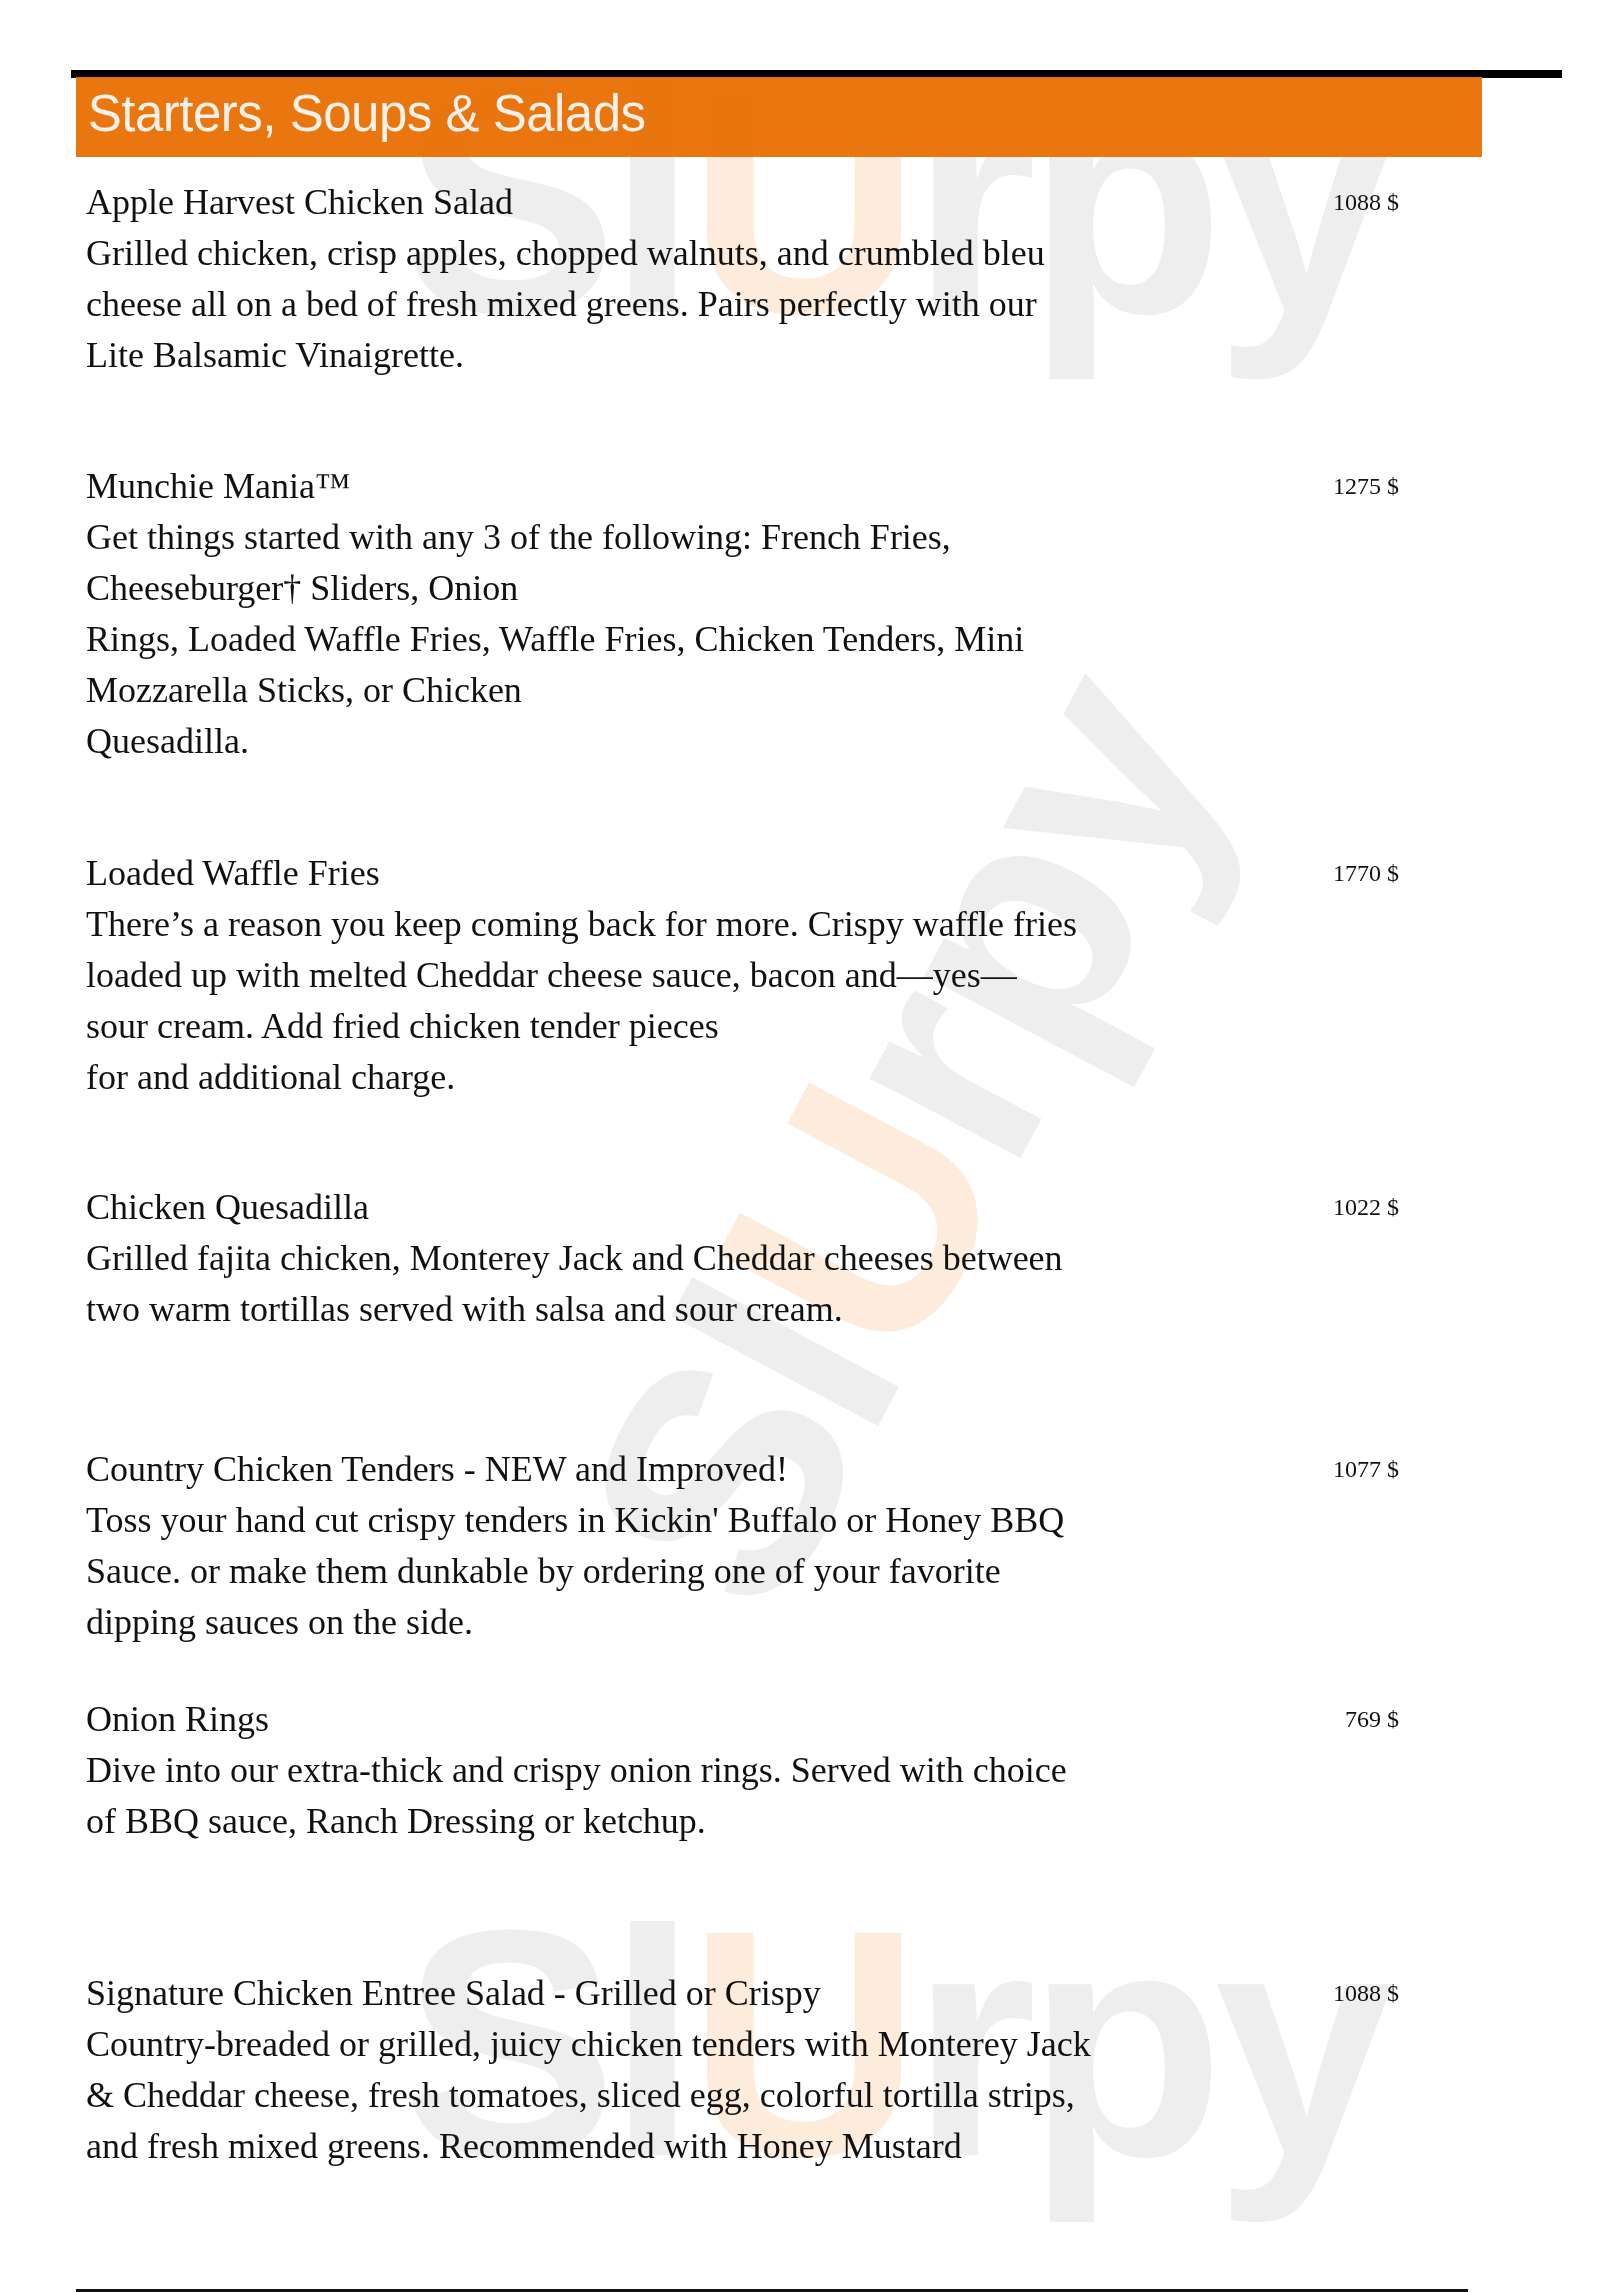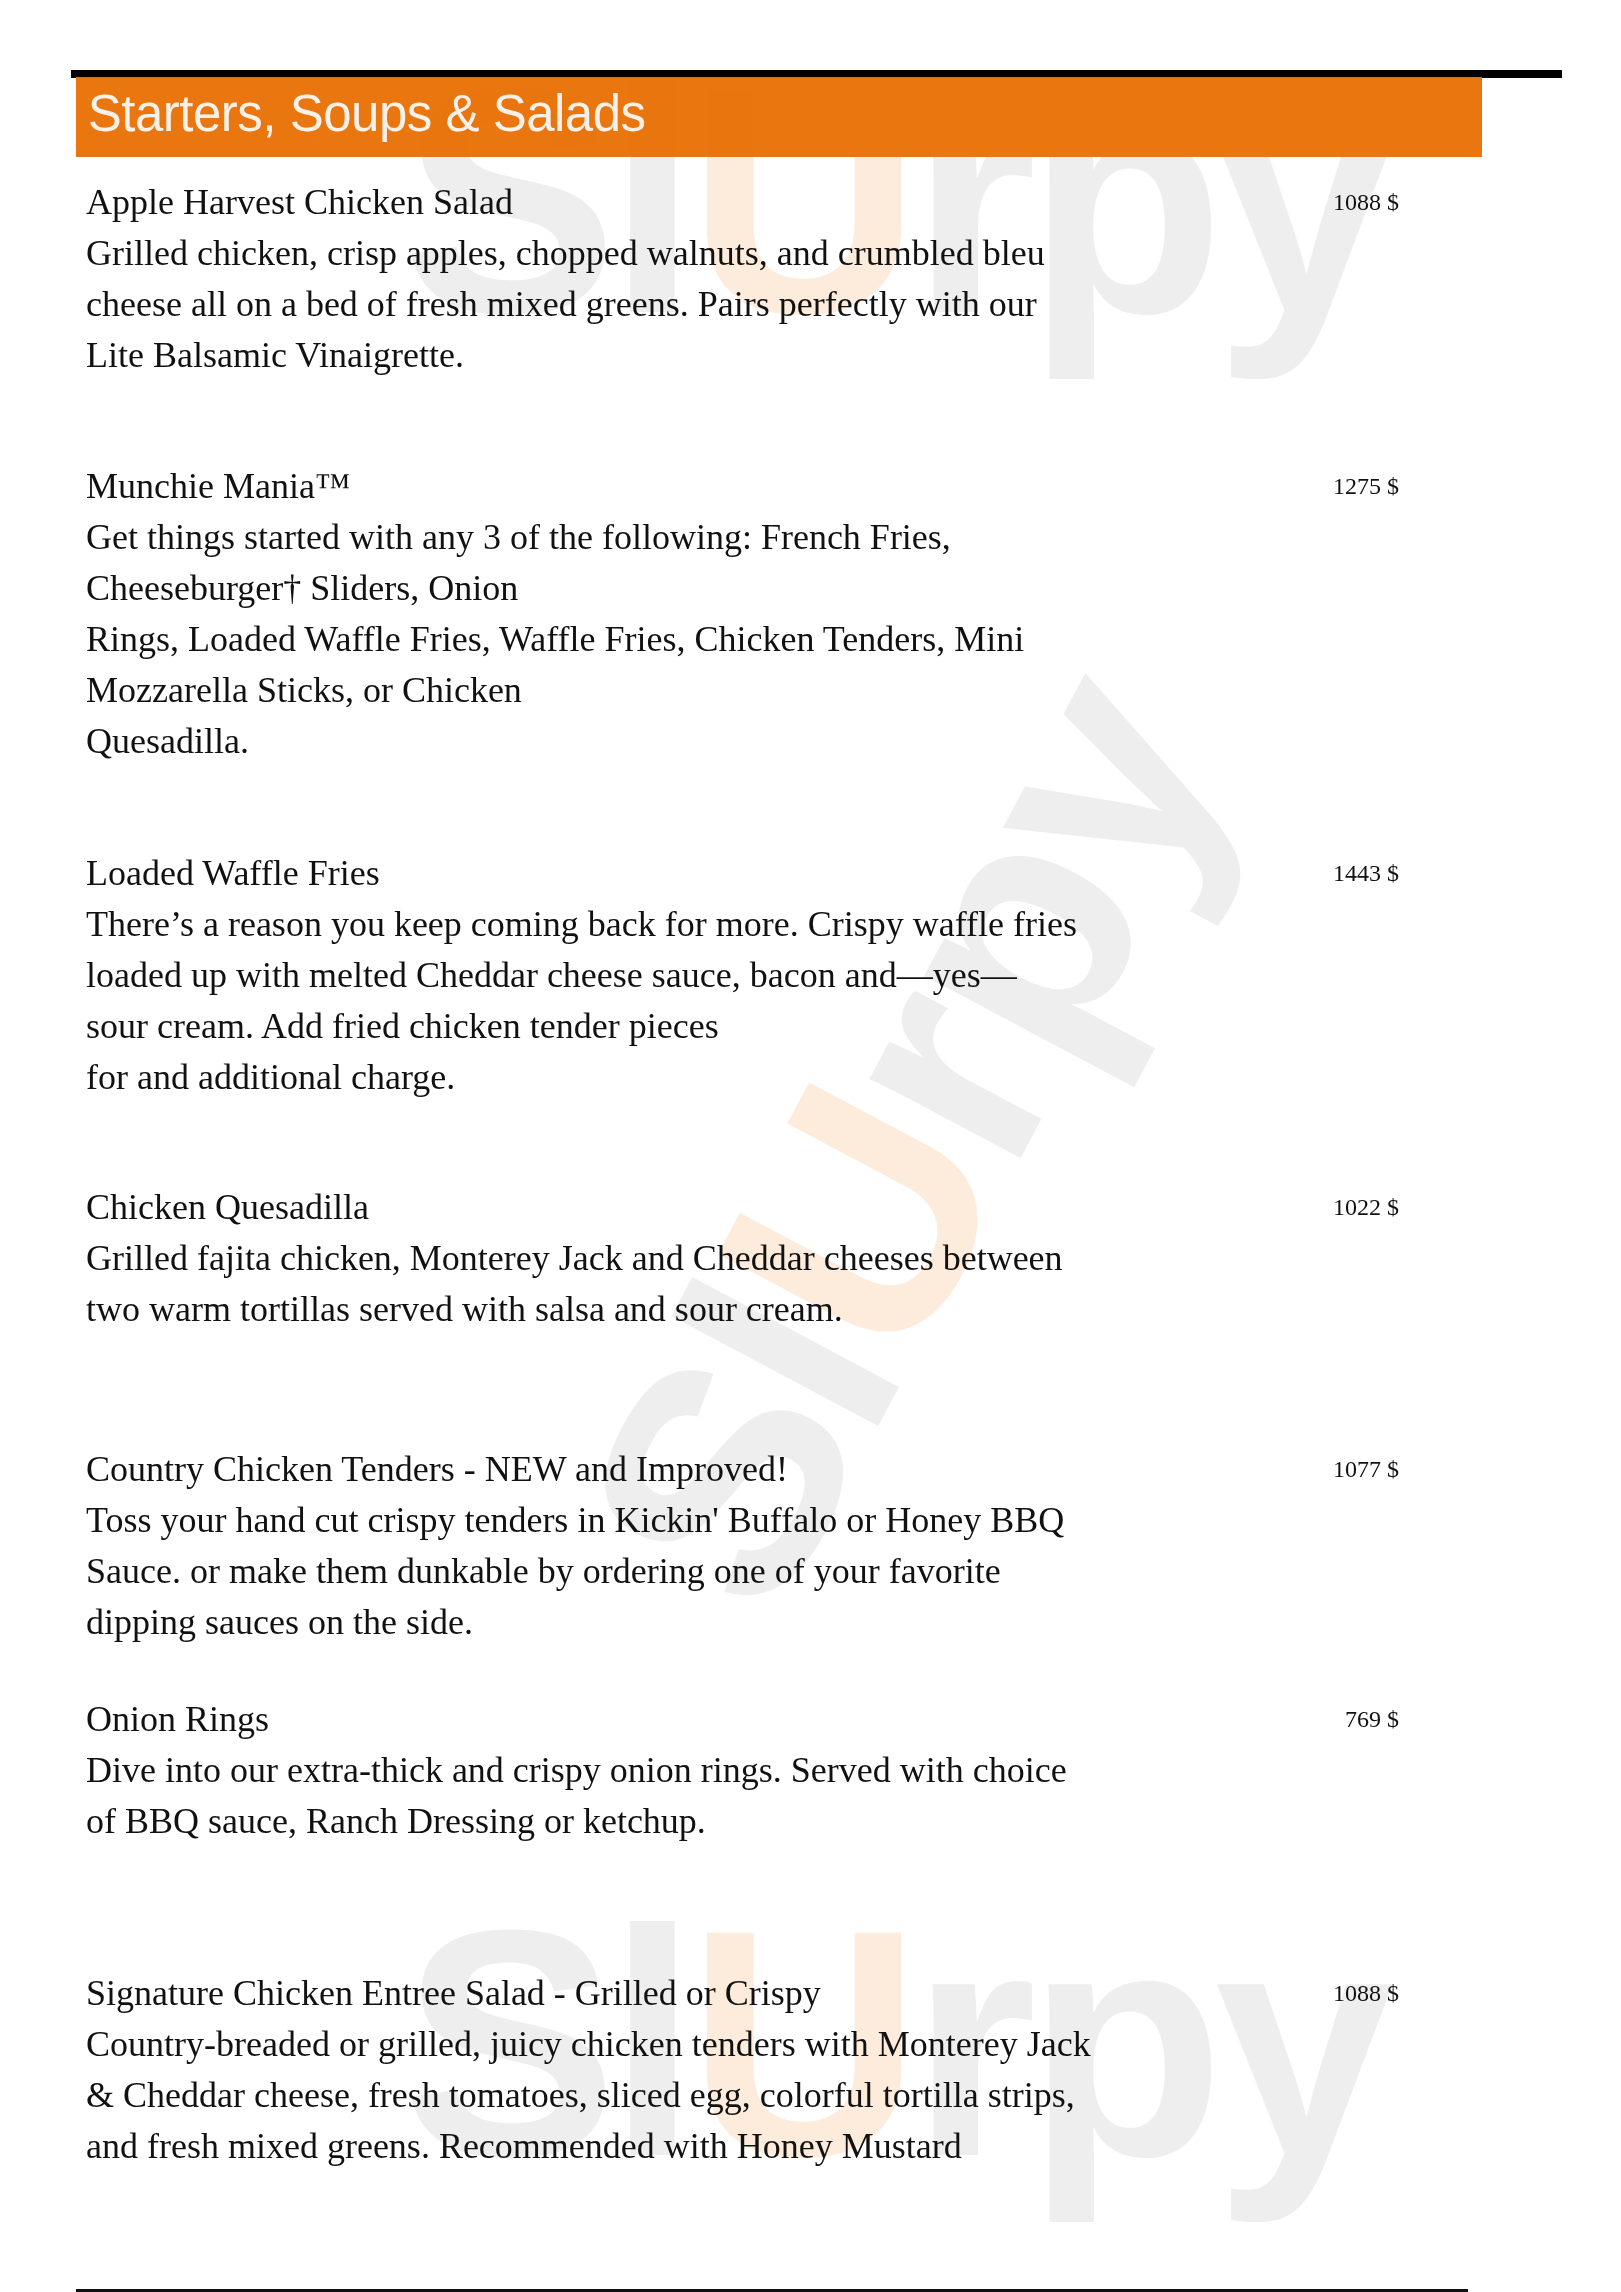--- a/index.html
+++ b/index.html
@@ -69,21 +69,21 @@
         <div>Get things started with any 3 of the following: French Fries,</div>
         <div>Cheeseburger† Sliders, Onion</div>
         <div>Rings, Loaded Waffle Fries, Waffle Fries, Chicken Tenders, Mini</div>
         <div>Mozzarella Sticks, or Chicken</div>
         <div>Quesadilla.</div>
       </div>
     </div>
 
     <div class="item" style="top:848px;">
       <div class="item-name">Loaded Waffle Fries</div>
-      <div class="item-price">1443 $</div>
+      <div class="item-price">1770 $</div>
       <div class="item-desc">
         <div>There’s a reason you keep coming back for more. Crispy waffle fries</div>
         <div>loaded up with melted Cheddar cheese sauce, bacon and—yes—</div>
         <div>sour cream.  Add fried chicken tender pieces</div>
         <div>for and additional charge.</div>
       </div>
     </div>
 
     <div class="item" style="top:1182px;">
       <div class="item-name">Chicken Quesadilla</div>

